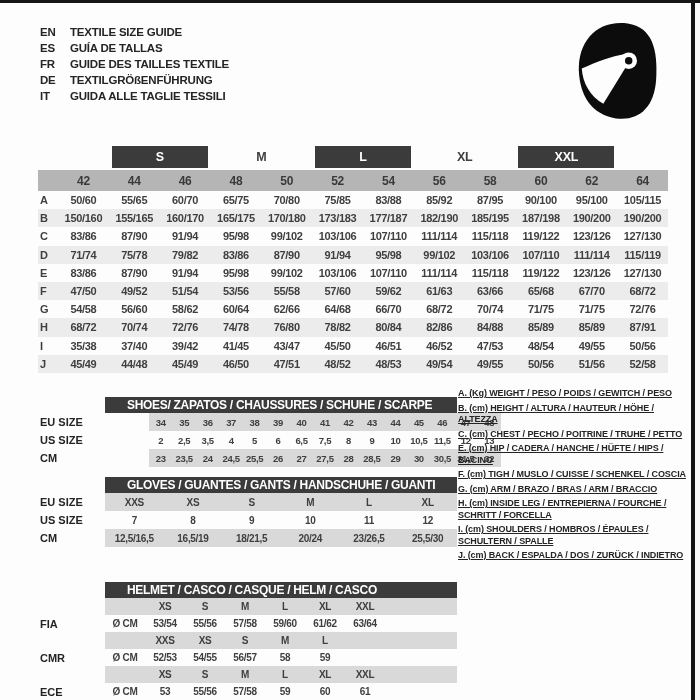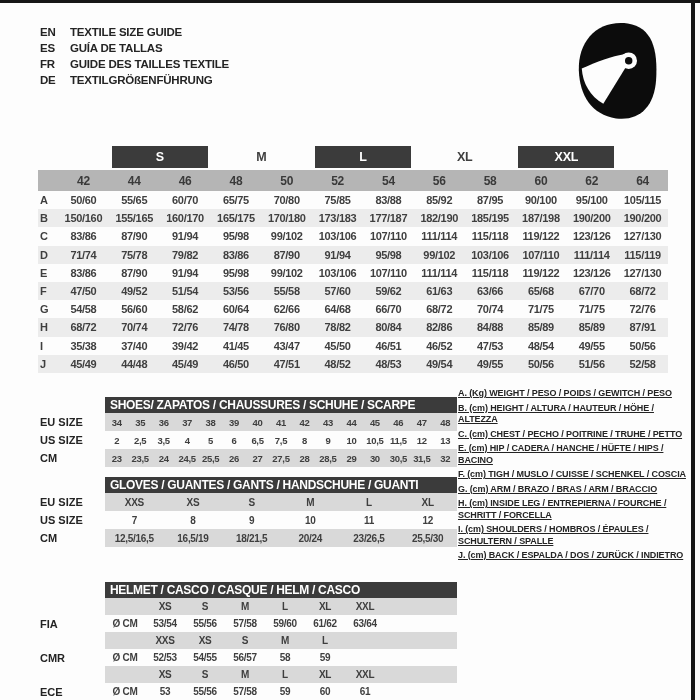--- a/index.html
+++ b/index.html
@@ -22,25 +22,25 @@
   .group-cell.light{color:#3f3f3f;}
   .num-row{background:#b5b5b5;height:21px;font-size:12px;color:#3a3a3a;}
   .num-cell{display:flex;align-items:center;justify-content:center;}
   .data-row{height:18.2px;}
   .data-row.alt{background:#ececec;}
   .row-label{display:flex;align-items:center;padding-left:2px;}
   .val-cell{display:flex;align-items:center;justify-content:center;white-space:nowrap;}
 
   .section{position:absolute;left:40px;}
   .sec-shoes{top:397px;} .sec-gloves{top:477px;} .sec-helmet{top:582px;}
-  .sec-title{margin-left:65px;width:352px;height:16px;background:#3b3b3b;color:#fff;font-size:12px;line-height:16px;padding-left:5px;box-sizing:border-box;white-space:nowrap;letter-spacing:-0.3px;}
+  .sec-title{margin-left:65px;width:352px;height:16px;background:#3b3b3b;color:#fff;font-size:12px;line-height:16px;padding-left:22px;box-sizing:border-box;white-space:nowrap;letter-spacing:-0.3px;}
   .sec-row{display:flex;height:18px;}
   .sec-label{width:65px;display:flex;align-items:center;font-size:11px;color:#242424;}
   .sec-vals{width:352px;display:grid;}
-  .sec-shoes .sec-vals{grid-template-columns:repeat(15,1fr);}
+  .sec-shoes .sec-vals{grid-template-columns:repeat(15,1fr);margin-left:44px;}
   .sec-gloves .sec-vals{grid-template-columns:repeat(6,1fr);}
   .sec-vals.gray,.hvals.gray{background:#d9d9d9;}
   .sec-cell,.hcell{display:flex;align-items:center;justify-content:center;font-size:10px;white-space:nowrap;letter-spacing:-0.3px;}
   .sec-shoes .sec-cell{font-size:9.5px;}
   .hrow{display:flex;height:17px;}
   .hvals{width:352px;display:grid;grid-template-columns:40px repeat(6,40px) 1fr;}
 
   .legend{position:absolute;left:458px;top:388px;width:236px;font-size:9px;line-height:11.5px;color:#242424;letter-spacing:-0.1px;text-decoration:underline;}
   .legend-item{margin-bottom:3px;}
 </style>
@@ -60,20 +60,24 @@
         <div class="lang-code">ES</div>
         <div>GUÍA DE TALLAS</div>
       </div>
       <div class="lang-row">
         <div class="lang-code">FR</div>
         <div>GUIDE DES TAILLES TEXTILE</div>
       </div>
       <div class="lang-row">
         <div class="lang-code">DE</div>
         <div>TEXTILGRÖßENFÜHRUNG</div>
+      </div>
+      <div class="lang-row">
+        <div class="lang-code">IT</div>
+        <div>GUIDA ALLE TAGLIE TESSILI</div>
       </div>
     </div>
 
   <div class="helmet-icon">
     <svg viewBox="0 0 90 105" width="88" height="106" aria-hidden="true">
       <path d="M57 4 C 26 0, 6 22, 7 52 C 8 78, 20 97, 45 101 C 68 104, 84 90, 86 62 C 88 30, 82 8, 57 4 Z" fill="#0c0c0c"></path>
       <path d="M10 50 C 24 43, 43 37, 52 35.5 C 58 34.8, 60.5 39.5, 57.5 44.5 L 32 86 C 18.5 78.5, 11 65, 10 50 Z" fill="#fdfdfd"></path>
       <circle cx="58" cy="42" r="8.5" fill="#fdfdfd"></circle>
       <circle cx="58" cy="42" r="3.8" fill="#0c0c0c"></circle>
     </svg>

